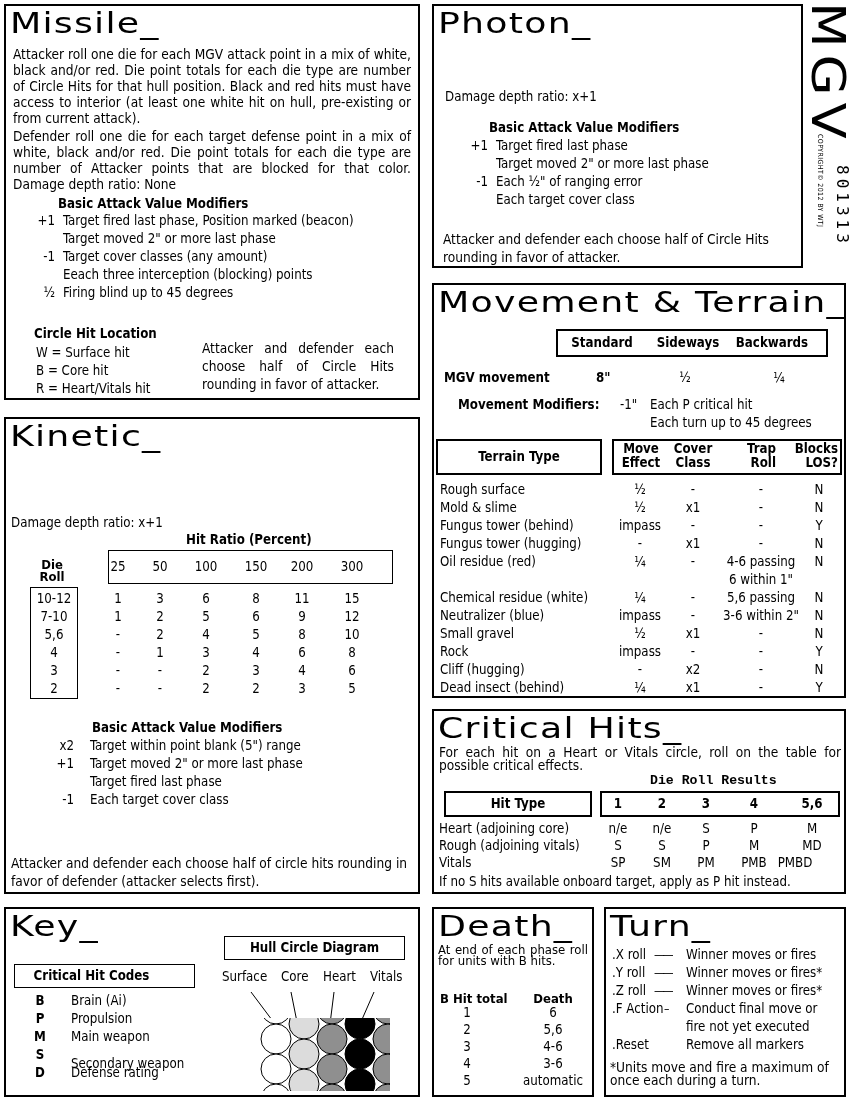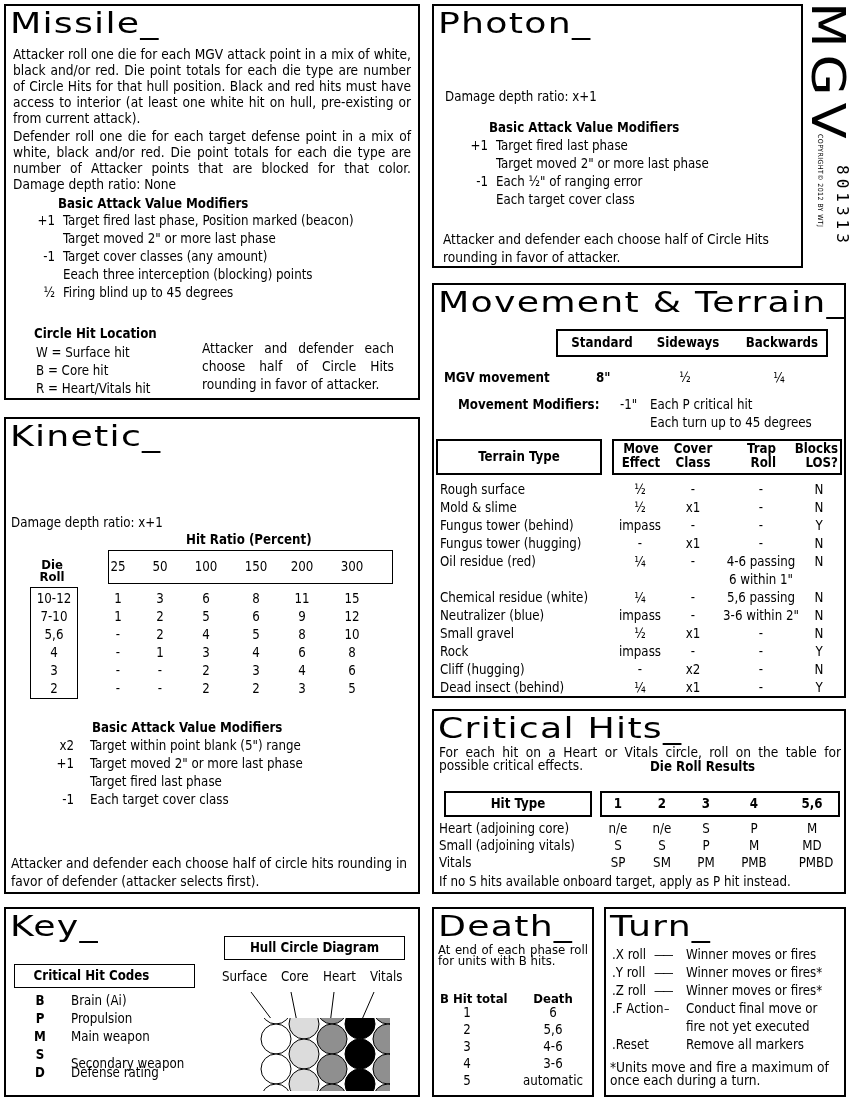--- a/index.html
+++ b/index.html
@@ -53,21 +53,21 @@
   <div style="position:absolute;left:44px;top:0;transform:rotate(90deg);transform-origin:left top;font-family:'DejaVu Sans',sans-serif;font-size:46px;line-height:44px;letter-spacing:6px;white-space:nowrap;transform:rotate(90deg) scaleX(1.15);">MGV</div>
   <div style="position:absolute;left:18px;top:132px;transform:rotate(90deg);transform-origin:left top;font-size:7px;line-height:9px;letter-spacing:0.4px;white-space:nowrap;">COPYRIGHT© 2012 BY WTJ</div>
   <div style="position:absolute;left:44px;top:163px;transform:rotate(90deg);transform-origin:left top;font-family:'DejaVu Sans Mono',monospace;font-size:16px;line-height:16px;letter-spacing:4px;white-space:nowrap;">801313</div>
 </div>
 
 <div class="panel" style="left:432px;top:283px;width:414px;height:415px;">
   <div class="ptitle">Movement &amp; Terrain_</div>
   <div class="box" style="left:122px;top:44px;width:272px;height:28px;"></div>
   <div class="abs b c" style="left:128px;top:50px;width:80px;">Standard</div>
   <div class="abs b c" style="left:212px;top:50px;width:84px;">Sideways</div>
-  <div class="abs b c" style="left:302px;top:50px;width:92px;">Backwards</div>
+  <div class="abs b c" style="left:292px;top:50px;width:92px;">Backwards</div>
   <div class="abs b" style="left:10px;top:85px;">MGV movement</div>
   <div class="abs b" style="left:162px;top:85px;">8"</div>
   <div class="abs c" style="left:236px;top:85px;width:30px;">½</div>
   <div class="abs c" style="left:330px;top:85px;width:30px;">¼</div>
   <div class="abs b it" style="left:24px;top:112px;">Movement Modifiers:</div>
   <div class="abs" style="left:186px;top:112px;">-1"</div>
   <div class="abs" style="left:216px;top:112px;">Each P critical hit</div>
   <div class="abs" style="left:216px;top:130px;">Each turn up to 45 degrees</div>
 
   <div class="box" style="left:2px;top:154px;width:166px;height:36px;"></div>
@@ -216,50 +216,50 @@
   <div class="mod-row" style="left:40px;top:319px;"><span class="mod-k" style="width:28px;margin-right:16px">x2</span><span>Target within point blank (5") range</span></div>
   <div class="mod-row" style="left:40px;top:337px;"><span class="mod-k" style="width:28px;margin-right:16px">+1</span><span>Target moved 2" or more last phase</span></div>
   <div class="mod-row" style="left:40px;top:355px;"><span class="mod-k" style="width:28px;margin-right:16px"></span><span>Target fired last phase</span></div>
   <div class="mod-row" style="left:40px;top:373px;"><span class="mod-k" style="width:28px;margin-right:16px">-1</span><span>Each target cover class</span></div>
   <div class="txt it" style="left:5px;top:435px;width:405px;line-height:18px;text-align:left;">Attacker and defender each choose half of circle hits rounding in favor of defender (attacker selects first).</div>
 </div>
 
 <div class="panel" style="left:432px;top:709px;width:414px;height:185px;">
   <div class="ptitle">Critical Hits_</div>
   <div class="txt" style="left:5px;top:35px;width:402px;line-height:13px;">For each hit on a Heart or Vitals circle, roll on the table for possible critical effects.</div>
-  <div class="abs b" style="left:216px;top:48px;">Die Roll Results</div>
+  <div class="abs b" style="left:216px;top:62px;font-family:Liberation Mono, monospace;">Die Roll Results</div>
   <div class="box" style="left:10px;top:80px;width:148px;height:26px;"></div>
   <div class="abs b c" style="left:10px;top:85px;width:148px;">Hit Type</div>
   <div class="box" style="left:166px;top:80px;width:240px;height:26px;"></div>
   <div id="crit-header">
       <div class="abs b c" style="left:164px;top:85px;width:40px;">1</div>
       <div class="abs b c" style="left:208px;top:85px;width:40px;">2</div>
       <div class="abs b c" style="left:252px;top:85px;width:40px;">3</div>
       <div class="abs b c" style="left:300px;top:85px;width:40px;">4</div>
       <div class="abs b c" style="left:358px;top:85px;width:40px;">5,6</div>
     </div>
   <div id="crit-rows">
       <div class="abs" style="left:5px;top:110px;">Heart (adjoining core)</div>
       <div class="abs c" style="left:162px;top:110px;width:44px;">n/e</div>
       <div class="abs c" style="left:206px;top:110px;width:44px;">n/e</div>
       <div class="abs c" style="left:250px;top:110px;width:44px;">S</div>
       <div class="abs c" style="left:298px;top:110px;width:44px;">P</div>
       <div class="abs c" style="left:356px;top:110px;width:44px;">M</div>
-      <div class="abs" style="left:5px;top:127px;">Small (adjoining vitals)</div>
+      <div class="abs" style="left:5px;top:127px;">Rough (adjoining vitals)</div>
       <div class="abs c" style="left:162px;top:127px;width:44px;">S</div>
       <div class="abs c" style="left:206px;top:127px;width:44px;">S</div>
       <div class="abs c" style="left:250px;top:127px;width:44px;">P</div>
       <div class="abs c" style="left:298px;top:127px;width:44px;">M</div>
       <div class="abs c" style="left:356px;top:127px;width:44px;">MD</div>
       <div class="abs" style="left:5px;top:144px;">Vitals</div>
       <div class="abs c" style="left:162px;top:144px;width:44px;">SP</div>
       <div class="abs c" style="left:206px;top:144px;width:44px;">SM</div>
       <div class="abs c" style="left:250px;top:144px;width:44px;">PM</div>
       <div class="abs c" style="left:298px;top:144px;width:44px;">PMB</div>
-      <div class="abs c" style="left:360px;top:144px;width:44px;">PMBD</div>
+      <div class="abs c" style="left:339px;top:144px;width:44px;">PMBD</div>
     </div>
   <div class="abs it" style="left:5px;top:163px;">If no S hits available onboard target, apply as P hit instead.</div>
 </div>
 
 <div class="panel" style="left:4px;top:907px;width:416px;height:190px;">
   <div class="ptitle">Key_</div>
   <div class="box1" style="left:8px;top:55px;width:181px;height:24px;"></div>
   <div class="abs b c" style="left:8px;top:59px;width:155px;">Critical Hit Codes</div>
   <div id="key-codes">
       <div class="abs b c" style="left:24px;top:84px;width:20px;">B</div>

